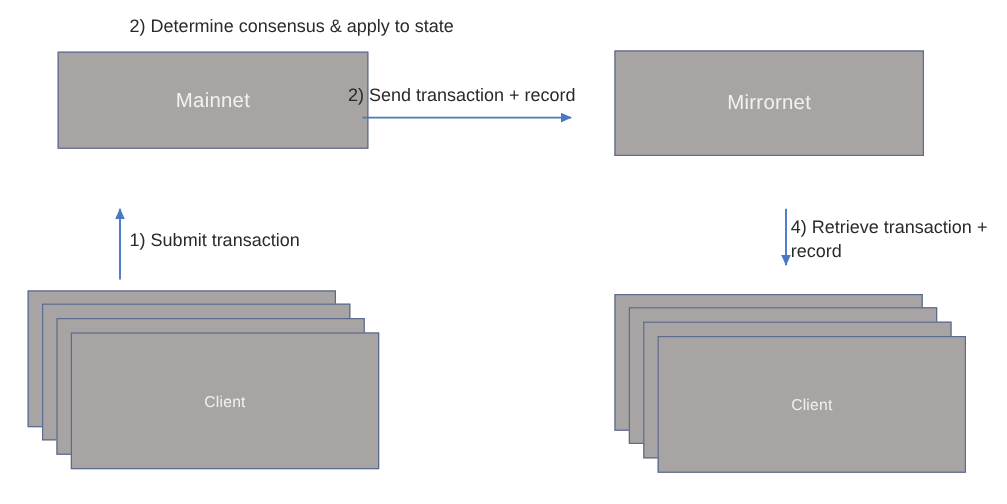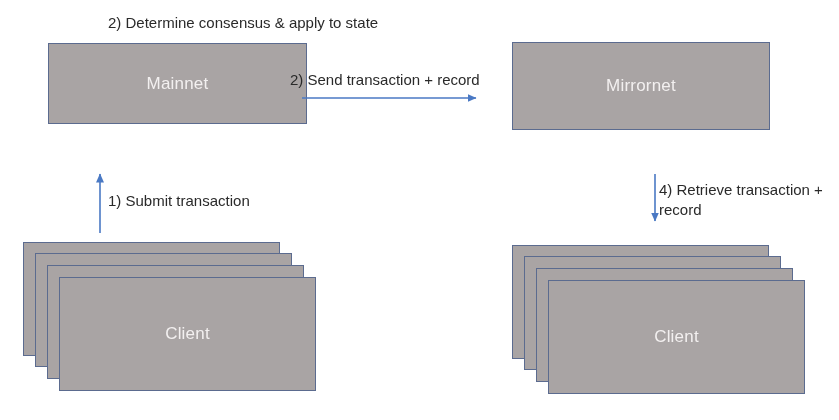--- a/index.html
+++ b/index.html
@@ -66,21 +66,21 @@
     background: var(--box-fill);
     border: 1.5px solid var(--box-border);
   }
   .stack-box.b0 { left: 0;    top: 0; }
   .stack-box.b1 { left: 12px; top: 11px; }
   .stack-box.b2 { left: 24px; top: 23px; }
   .stack-box.b3 {
     left: 36px; top: 35px;
     display: flex; align-items: center; justify-content: center;
     color: var(--box-text);
-    font-size: 17px;
+    font-size: 13px;
     letter-spacing: 0.2px;
   }
 </style>
 </head>
 <body>
 
 <div class="canvas">
 
   <div class="step-label label-consensus">2) Determine consensus &amp; apply to state</div>
 

